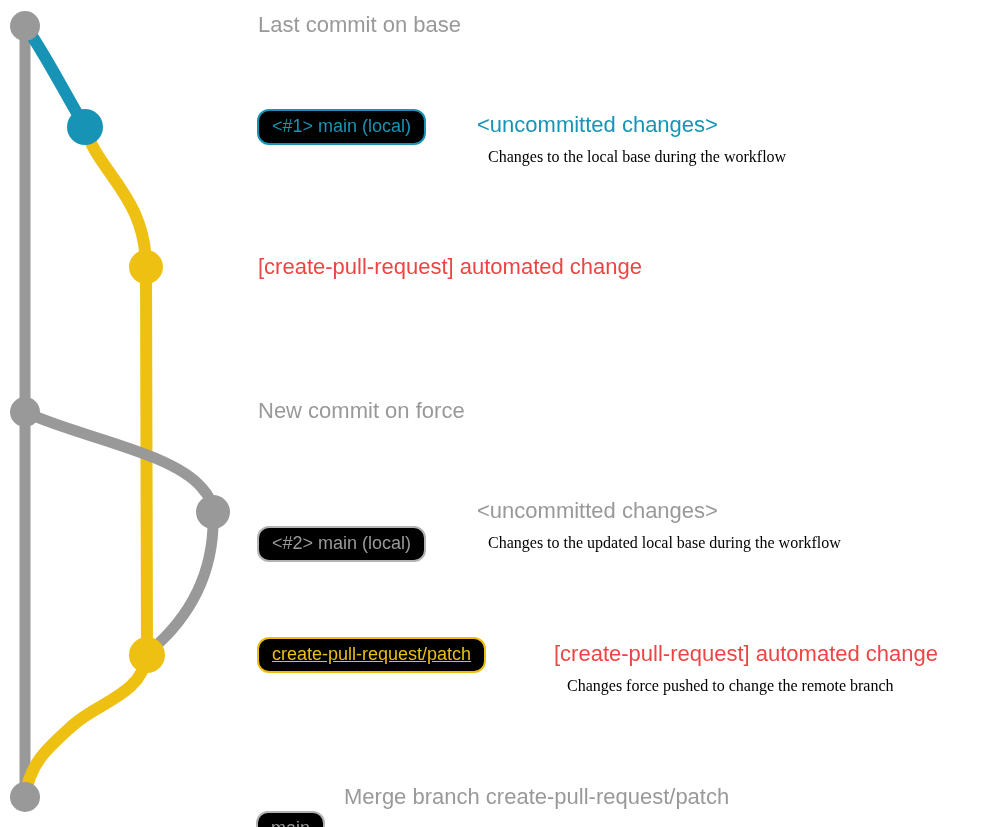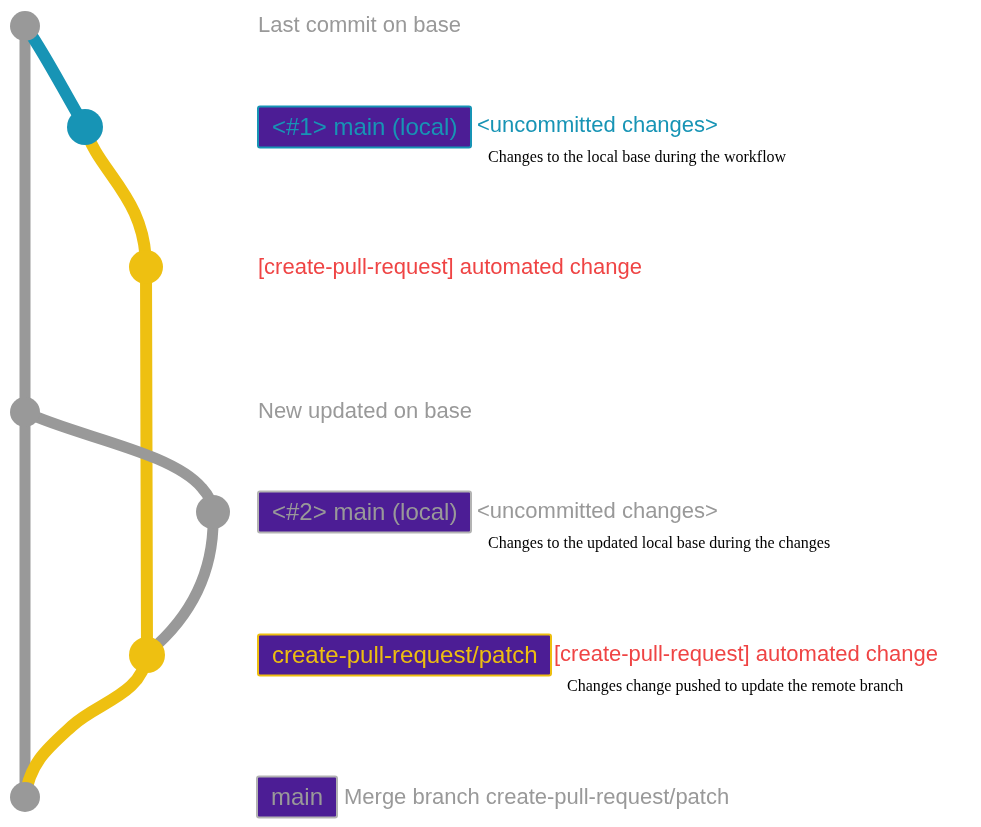--- a/index.html
+++ b/index.html
@@ -31,29 +31,29 @@
     font-family: "Liberation Serif", serif;
     font-size: 16px;
     color: #000000;
   }
 
   .tag {
     position: absolute;
     transform: translateY(-50%);
     display: inline-block;
     white-space: nowrap;
-    font-size: 24px;
+    font-size: 18px;
     padding: 5px 13px 6px 13px;
     border: 2px solid;
-    border-radius: 3px;
-    background: #4c1d95;
+    border-radius: 12px;
+    background: #000000;
   }
   .tag-teal   { border-color: #1794b5; color: #1794b5; }
-  .tag-gray   { border-color: #b3b3b3; color: #999999; }
-  .tag-yellow { border-color: #edbe10; color: #edbe10; }
+  .tag-gray   { border-color: #b3b3b3; color: #999999; margin-top: 32px; }
+  .tag-yellow { border-color: #edbe10; color: #edbe10; text-decoration: underline; }
 </style>
 </head>
 <body>
 
 <div id="stage">
 
   <svg id="graph-svg" width="250" height="827" viewBox="0 0 250 827">
 
     <path d="M25,26 L25,797" fill="none" stroke-width="11" stroke-linecap="round" stroke="#999999"></path>
 
@@ -76,26 +76,26 @@
   </svg>
 
   <div class="label gray-text" style="left:258px; top:25px;">Last commit on base</div>
 
   <div class="tag tag-teal" style="left:257px; top:127px;">&lt;#1&gt; main (local)</div>
   <div class="label teal-text" style="left:477px; top:125px;">&lt;uncommitted changes&gt;</div>
   <div class="caption" style="left:488px; top:157px;">Changes to the local base during the workflow</div>
 
   <div class="label yellow-text" style="left:258px; top:267px;">[create-pull-request] automated change</div>
 
-  <div class="label gray-text" style="left:258px; top:411px;">New updated on base</div>
+  <div class="label gray-text" style="left:258px; top:411px;">New commit on force</div>
 
   <div class="tag tag-gray" style="left:257px; top:512px;">&lt;#2&gt; main (local)</div>
   <div class="label gray-text" style="left:477px; top:511px;">&lt;uncommitted changes&gt;</div>
-  <div class="caption" style="left:488px; top:543px;">Changes to the updated local base during the changes</div>
+  <div class="caption" style="left:488px; top:543px;">Changes to the updated local base during the workflow</div>
 
   <div class="tag tag-yellow" style="left:257px; top:655px;">create-pull-request/patch</div>
   <div class="label yellow-text" style="left:554px; top:654px;">[create-pull-request] automated change</div>
-  <div class="caption" style="left:567px; top:686px;">Changes change pushed to update the remote branch</div>
+  <div class="caption" style="left:567px; top:686px;">Changes force pushed to change the remote branch</div>
 
   <div class="tag tag-gray" style="left:256px; top:797px;">main</div>
   <div class="label gray-text" style="left:344px; top:797px;">Merge branch create-pull-request/patch</div>
 
 </div>
 
 </body></html>

